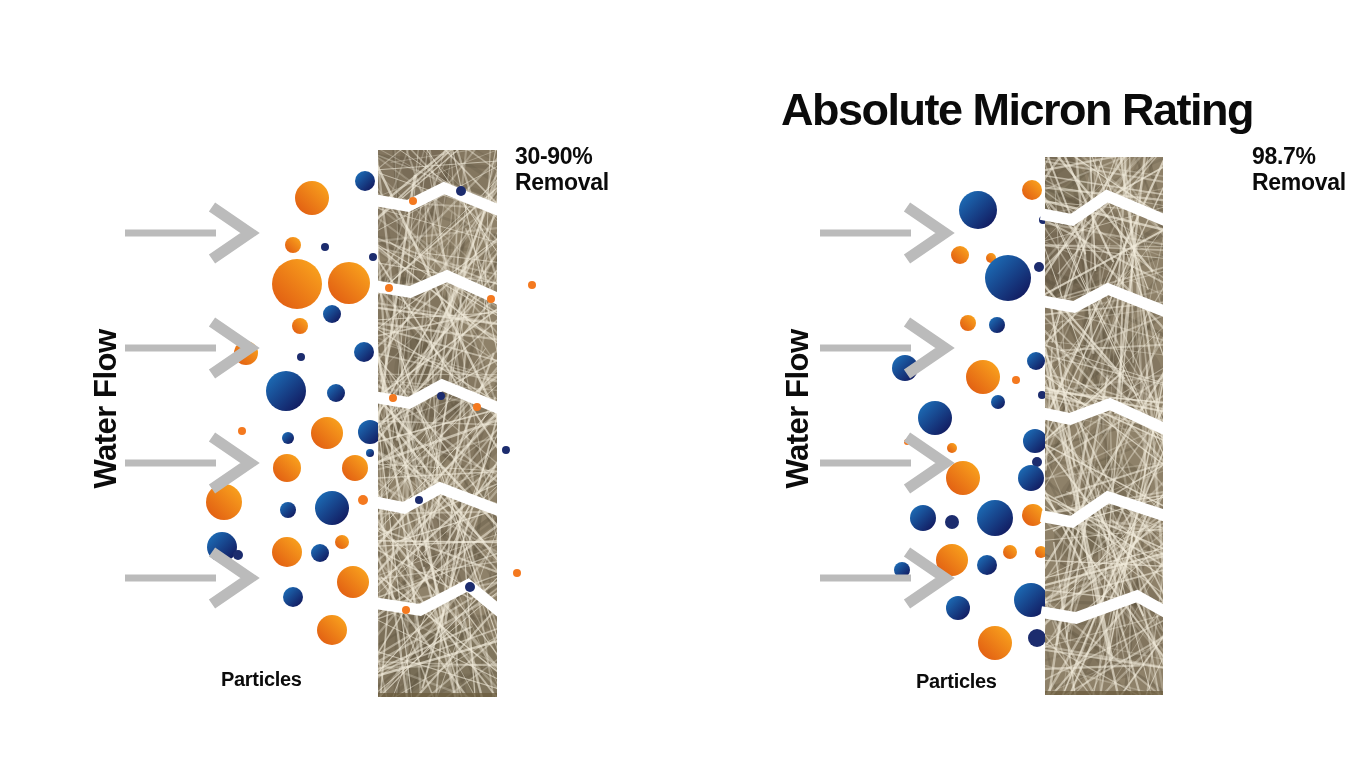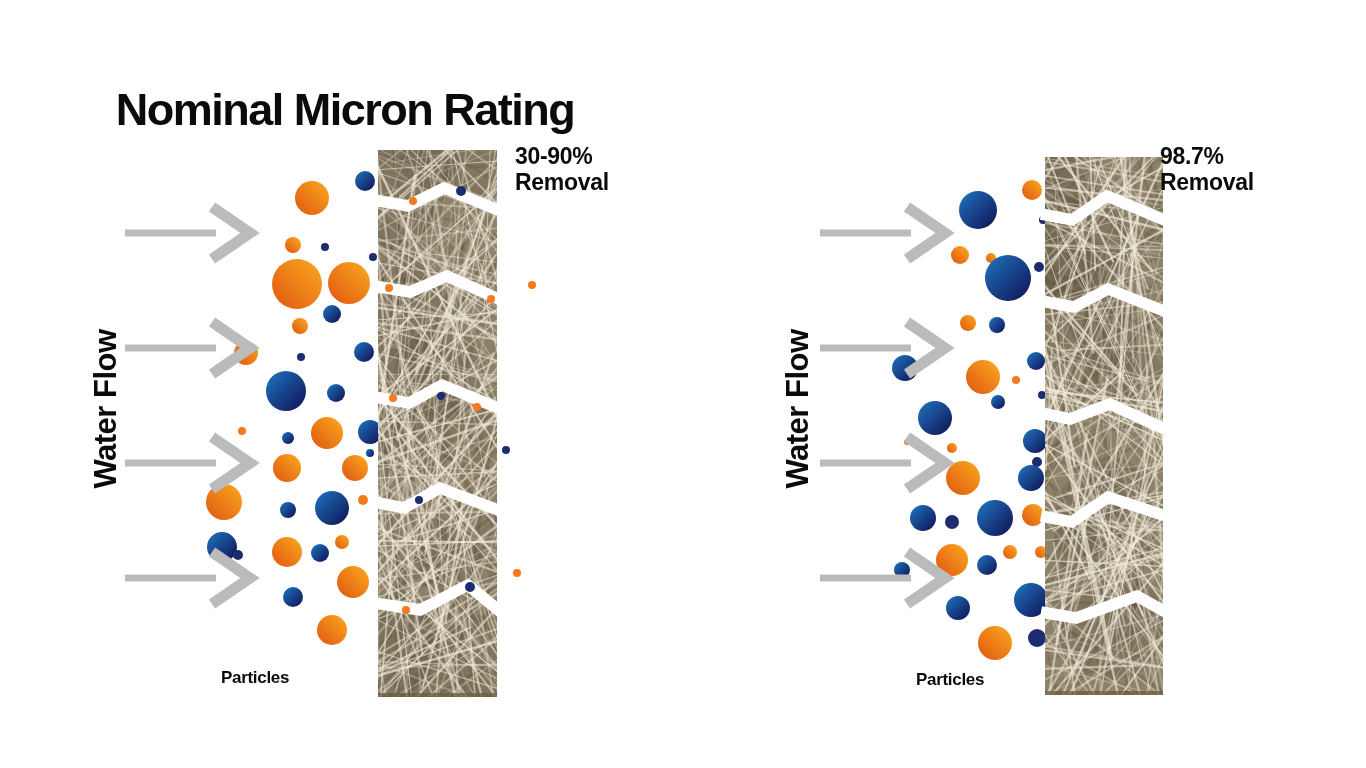--- a/index.html
+++ b/index.html
@@ -26,24 +26,24 @@
   }
   .w0{left:6px;top:391px}
   .w1{left:698px;top:391px}
 
   .removal{
     position:absolute;z-index:5;font-size:23px;font-weight:700;line-height:1.12;
     letter-spacing:-0.3px;color:#0b0b0b;
   }
   .removal span{display:block}
   .r0{left:515px;top:144px}
-  .r1{left:1160px;top:144px}
+  .r1{left:1252px;top:144px}
 
   .plabel{
-    position:absolute;z-index:5;font-size:17px;font-weight:700;letter-spacing:-0.3px;color:#0b0b0b;
+    position:absolute;z-index:5;font-size:20px;font-weight:700;letter-spacing:-0.3px;color:#0b0b0b;
   }
   .p0{left:221px;top:668px}
   .p1{left:916px;top:670px}
 
   .particle{position:absolute;border-radius:50%;}
   .pc-o{background:linear-gradient(225deg,var(--ol) 10%,var(--od) 95%);}
   .pc-b{background:linear-gradient(135deg,var(--bl) 5%,var(--bd) 90%);}
   .pc-n{background:var(--navy);}
   .pc-so{background:var(--sorange);}
 </style>
@@ -795,21 +795,21 @@
       <span class="particle pc-n" style="left: 437px; top: 392px; width: 8px; height: 8px;"></span>
       <span class="particle pc-so" style="left: 473px; top: 403px; width: 8px; height: 8px;"></span>
       <span class="particle pc-n" style="left: 415px; top: 496px; width: 8px; height: 8px;"></span>
       <span class="particle pc-so" style="left: 402px; top: 606px; width: 8px; height: 8px;"></span>
       <span class="particle pc-n" style="left: 465px; top: 582px; width: 10px; height: 10px;"></span>
       <span class="particle pc-so" style="left: 528px; top: 281px; width: 8px; height: 8px;"></span>
       <span class="particle pc-n" style="left: 502px; top: 446px; width: 8px; height: 8px;"></span>
       <span class="particle pc-so" style="left: 513px; top: 569px; width: 8px; height: 8px;"></span>
     </div>
 
-  <h1 class="title t0">Nominal Micron Rating</h1>
+  <h1 class="title t1">Absolute Micron Rating</h1>
 
   <div class="waterflow w0">Water Flow</div>
   <div class="waterflow w1">Water Flow</div>
 
   <div class="removal r0">
     <span>30-90%</span>
     <span>Removal</span>
   </div>
   <div class="removal r1">
     <span>98.7%</span>

